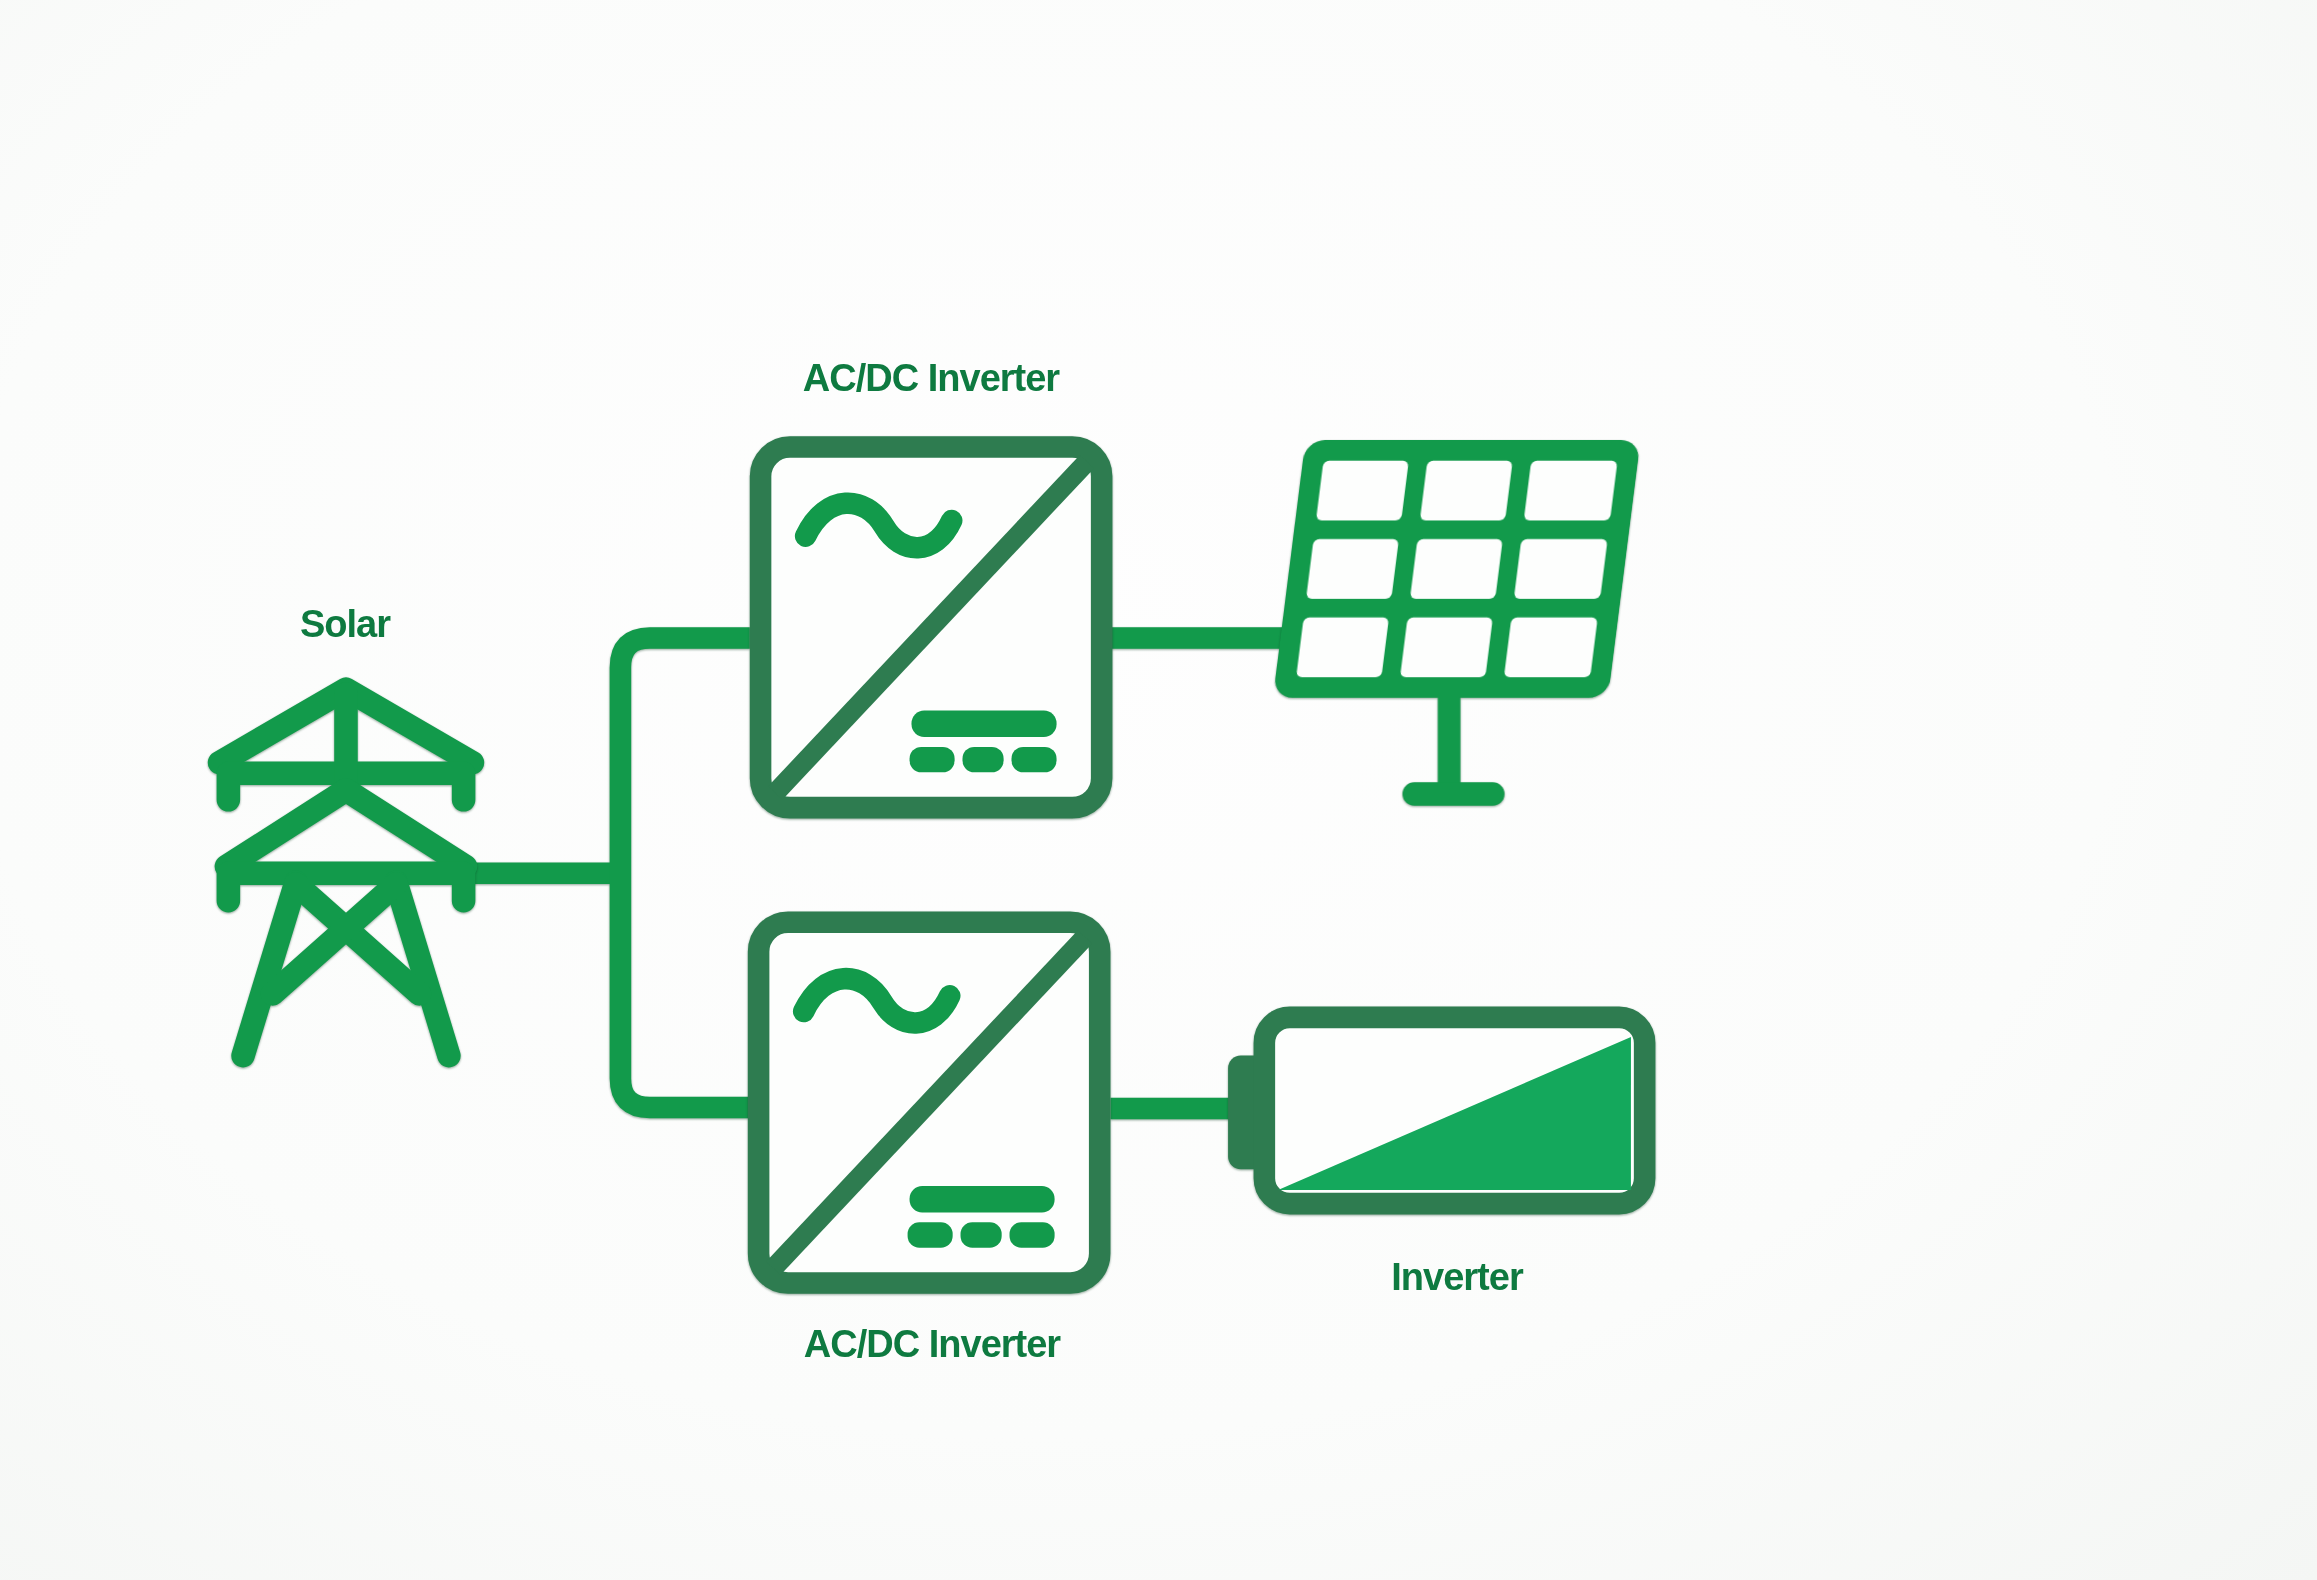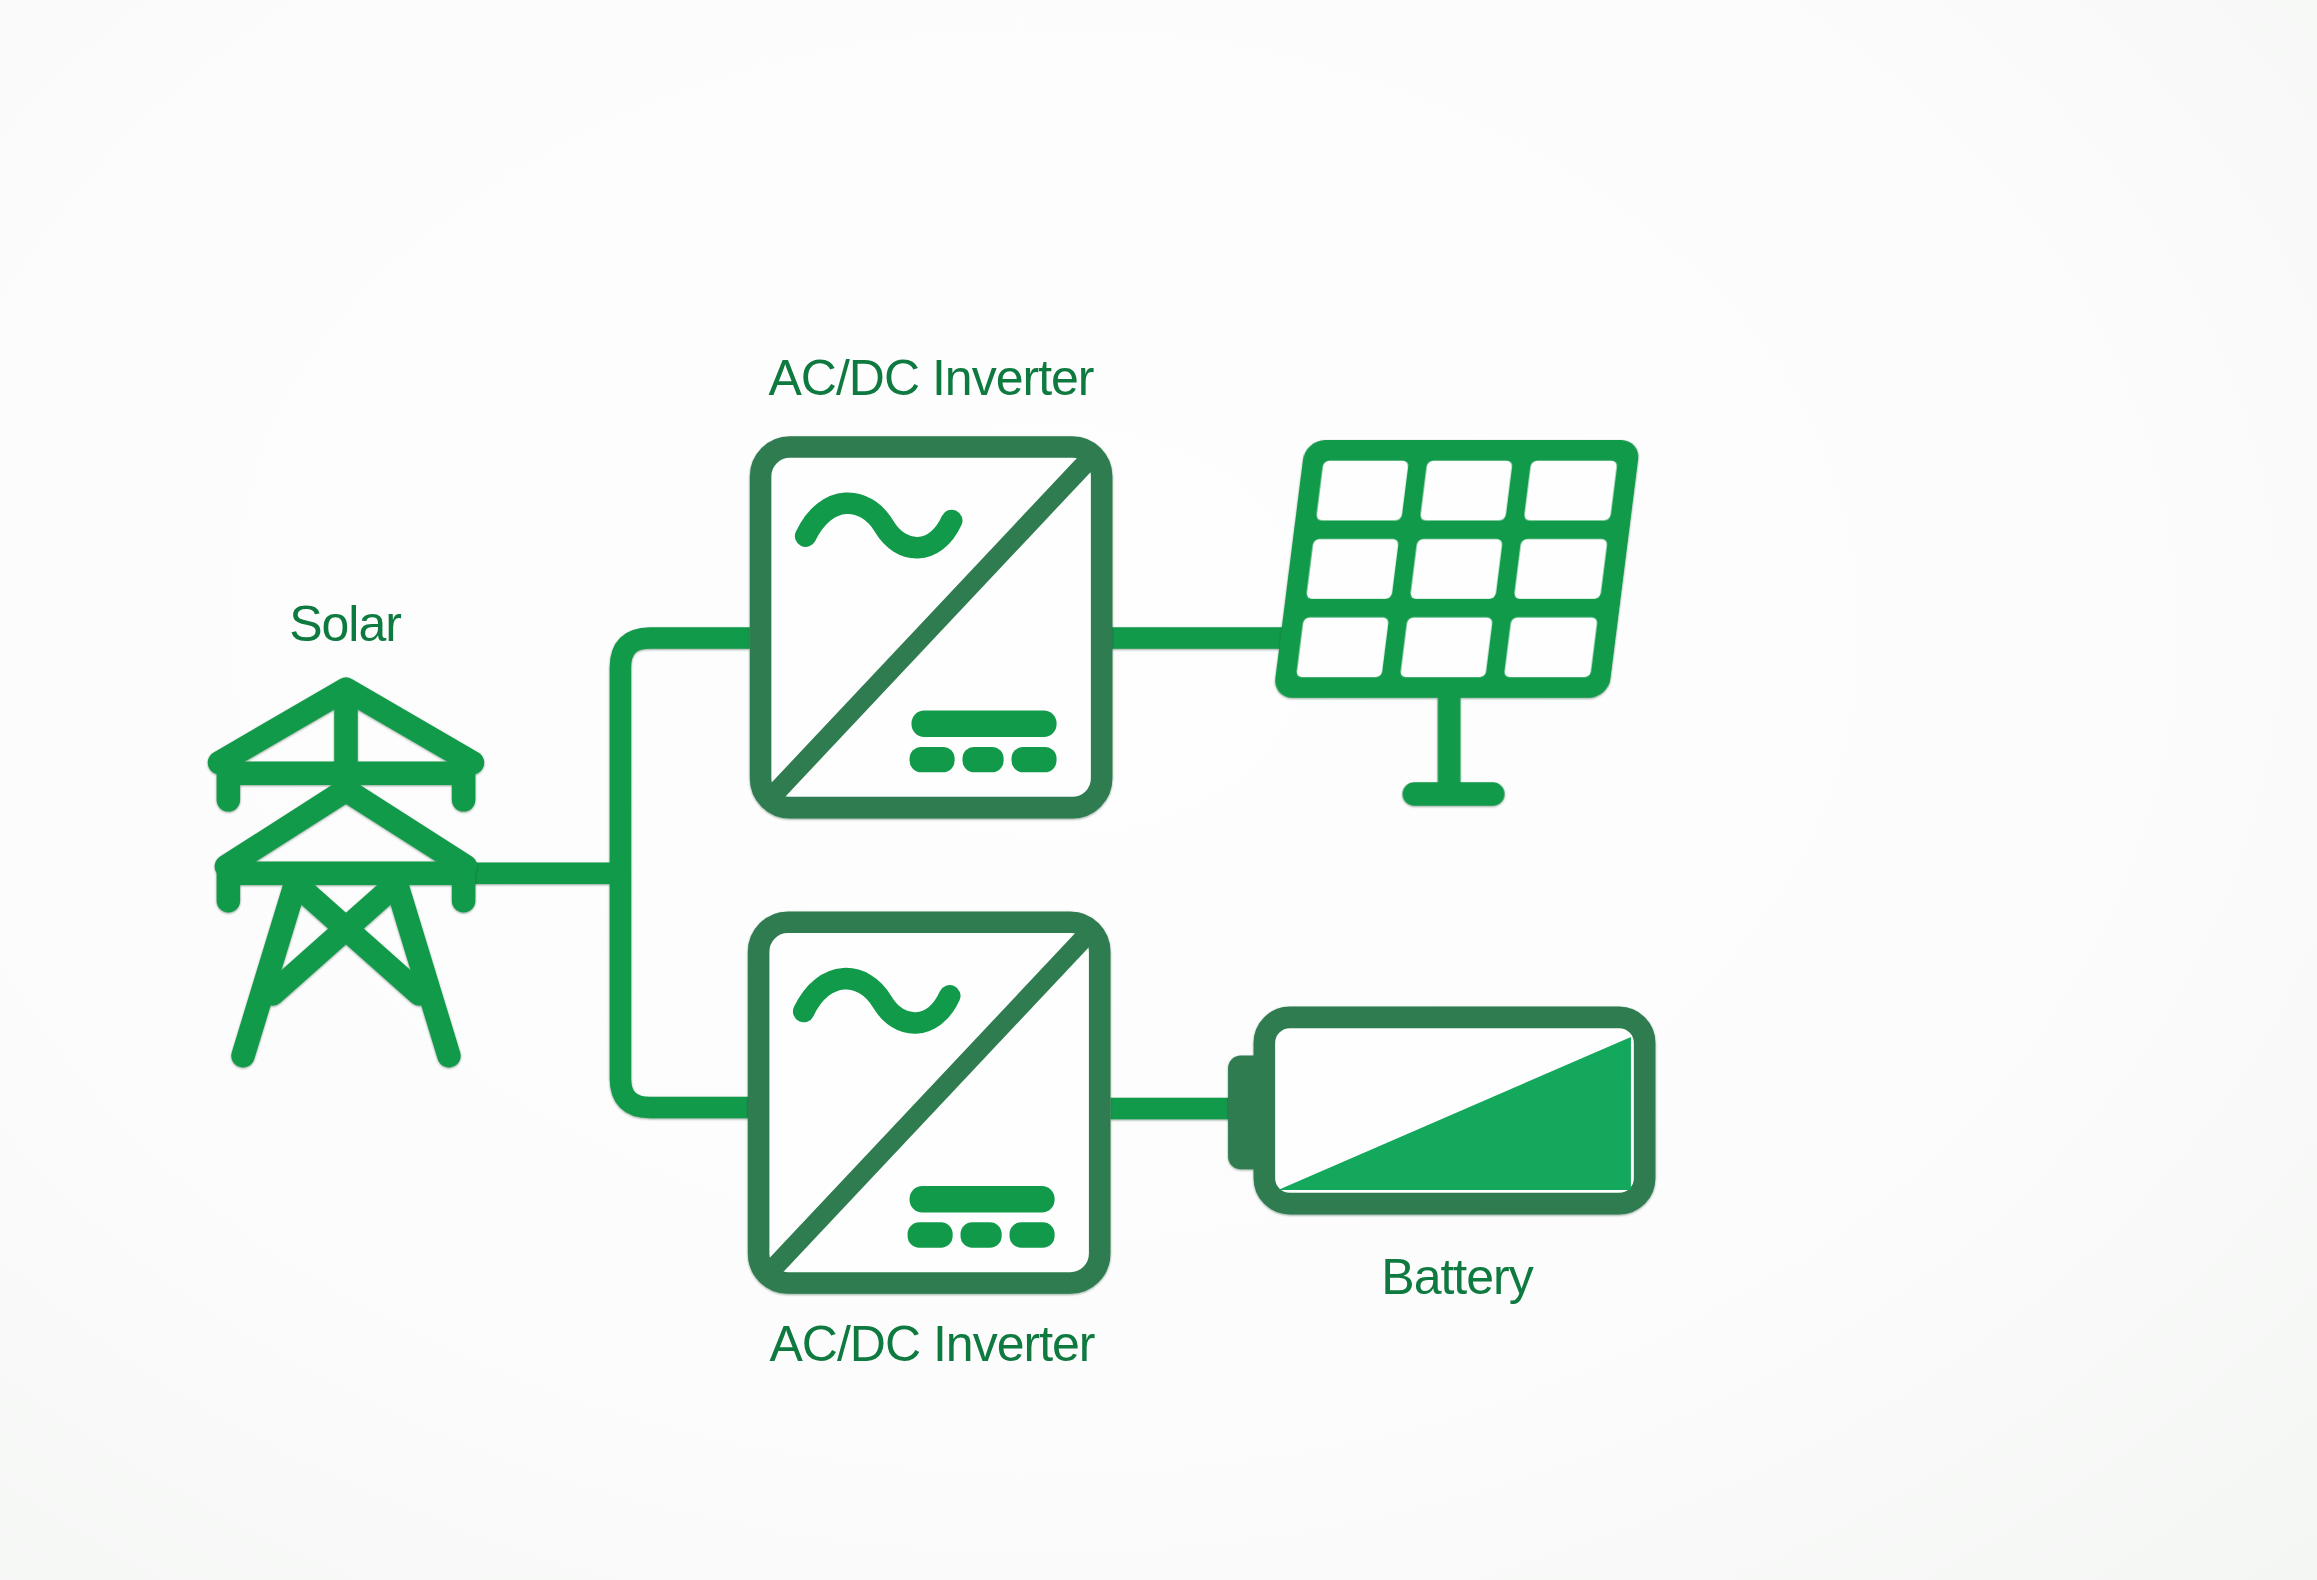--- a/index.html
+++ b/index.html
@@ -22,21 +22,21 @@
   .box{fill:var(--white);stroke:var(--green-dark);stroke-width:22;}
   .diag{stroke:var(--green-dark);stroke-width:20;stroke-linecap:butt;}
   .squiggle{stroke:var(--green-bright);stroke-width:22;fill:none;stroke-linecap:round;}
   .accent{fill:var(--green-bright);}
   .cell{fill:var(--white);}
   .nub{fill:var(--green-dark);}
   .tri{fill:var(--battery-charge);}
   .soft-edge{filter:drop-shadow(0 1px 1px rgba(10,60,30,0.45));}
   .label{
     position:absolute;transform:translate(-50%,-50%);
-    font-weight:400;font-size:50px;letter-spacing:-1px;
+    font-weight:700;font-size:38px;letter-spacing:-1px;
     color:var(--green-label);white-space:nowrap;
   }
 </style>
 </head>
 <body>
 
 <div class="stage">
 
   <svg class="diagram" viewBox="0 0 2364 1613">
     <defs>
@@ -101,16 +101,16 @@
     <g class="soft-edge">
       <rect x="1253" y="1077" width="40" height="116" rx="13" class="nub"></rect>
       <rect x="1290" y="1038" width="388" height="190" rx="26" class="box" stroke-width="20"></rect>
       <path d="M 1304,1214 L 1664,1214 L 1664,1058 Z" class="tri"></path>
     </g>
   </svg>
 
   <div class="label" style="left:345px;top:624px">Solar</div>
   <div class="label" style="left:931px;top:378px">AC/DC Inverter</div>
   <div class="label" style="left:932px;top:1344px">AC/DC Inverter</div>
-  <div class="label" style="left:1457px;top:1277px">Battery</div>
+  <div class="label" style="left:1457px;top:1277px">Inverter</div>
 
 </div>
 
 
 </body></html>

